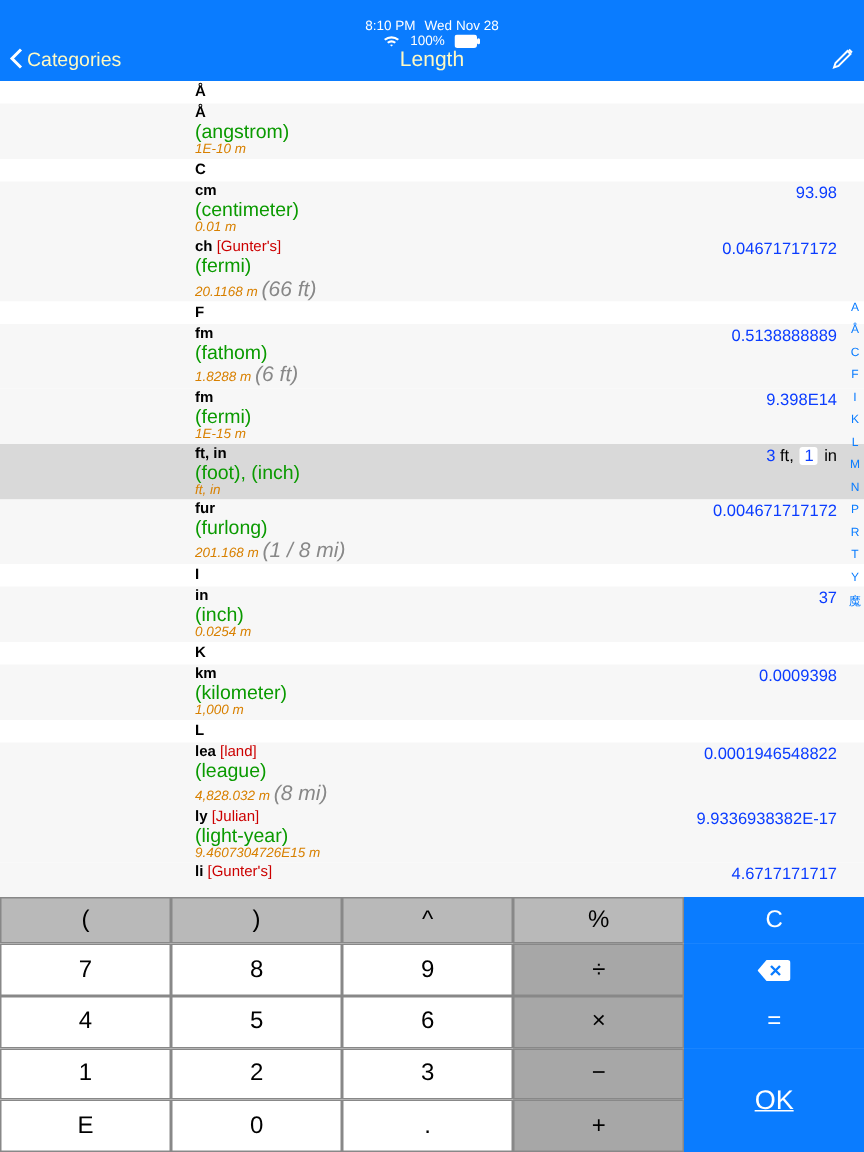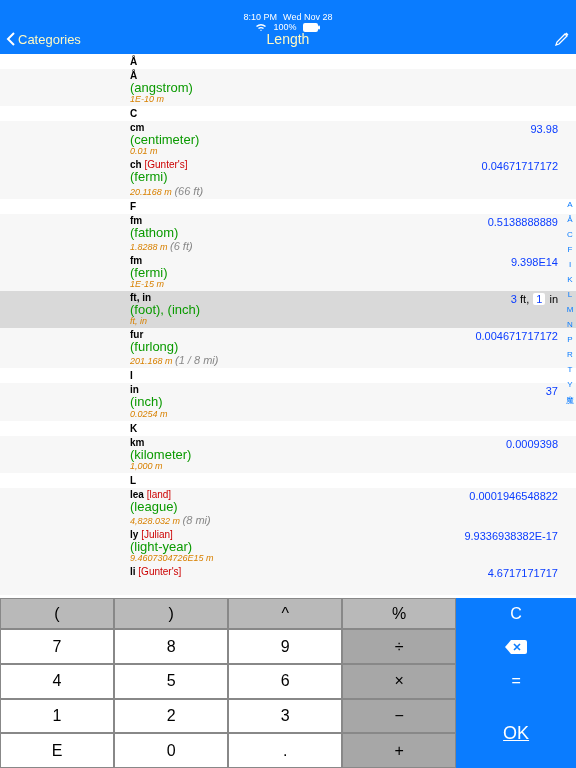--- a/index.html
+++ b/index.html
@@ -56,21 +56,21 @@
     min-height: 30px;
     align-items:flex-start;
   }
   .row.selected { background: #d9d9d9; }
   .row-left { flex: 0 0 250px; line-height: 1.1; }
   .row-right { flex: 1; text-align: right; color: #0a3cff; font-size: 11px; padding-top:1px; white-space:nowrap;}
   .sym { color:#000; font-weight:600; font-size:10px; display:inline;}
   .qual { color:#c00; font-size:10px;}
   .name { color:#0a9a00; font-size:13px; display:block;}
   .def  { color:#d88000; font-size:9px; display:block;font-style:italic;}
-  .suffix { color:#888; font-size:11px;}
+  .suffix { color:#888; font-size:14px;}
   .inbox { background:#fff; border-radius:2px; padding:0 3px; margin:0 1px;}
   .index-bar {
     position:absolute; right:2px; top:200px; font-size:8px; color:#0a7cff;
     display:flex; flex-direction:column; gap:6px; align-items:center;
   }
   .keypad {
     position:absolute; bottom:0; left:0; right:0;
     height: 170px;
     display:grid;
     grid-template-columns: repeat(4, 1fr) 1.05fr;

